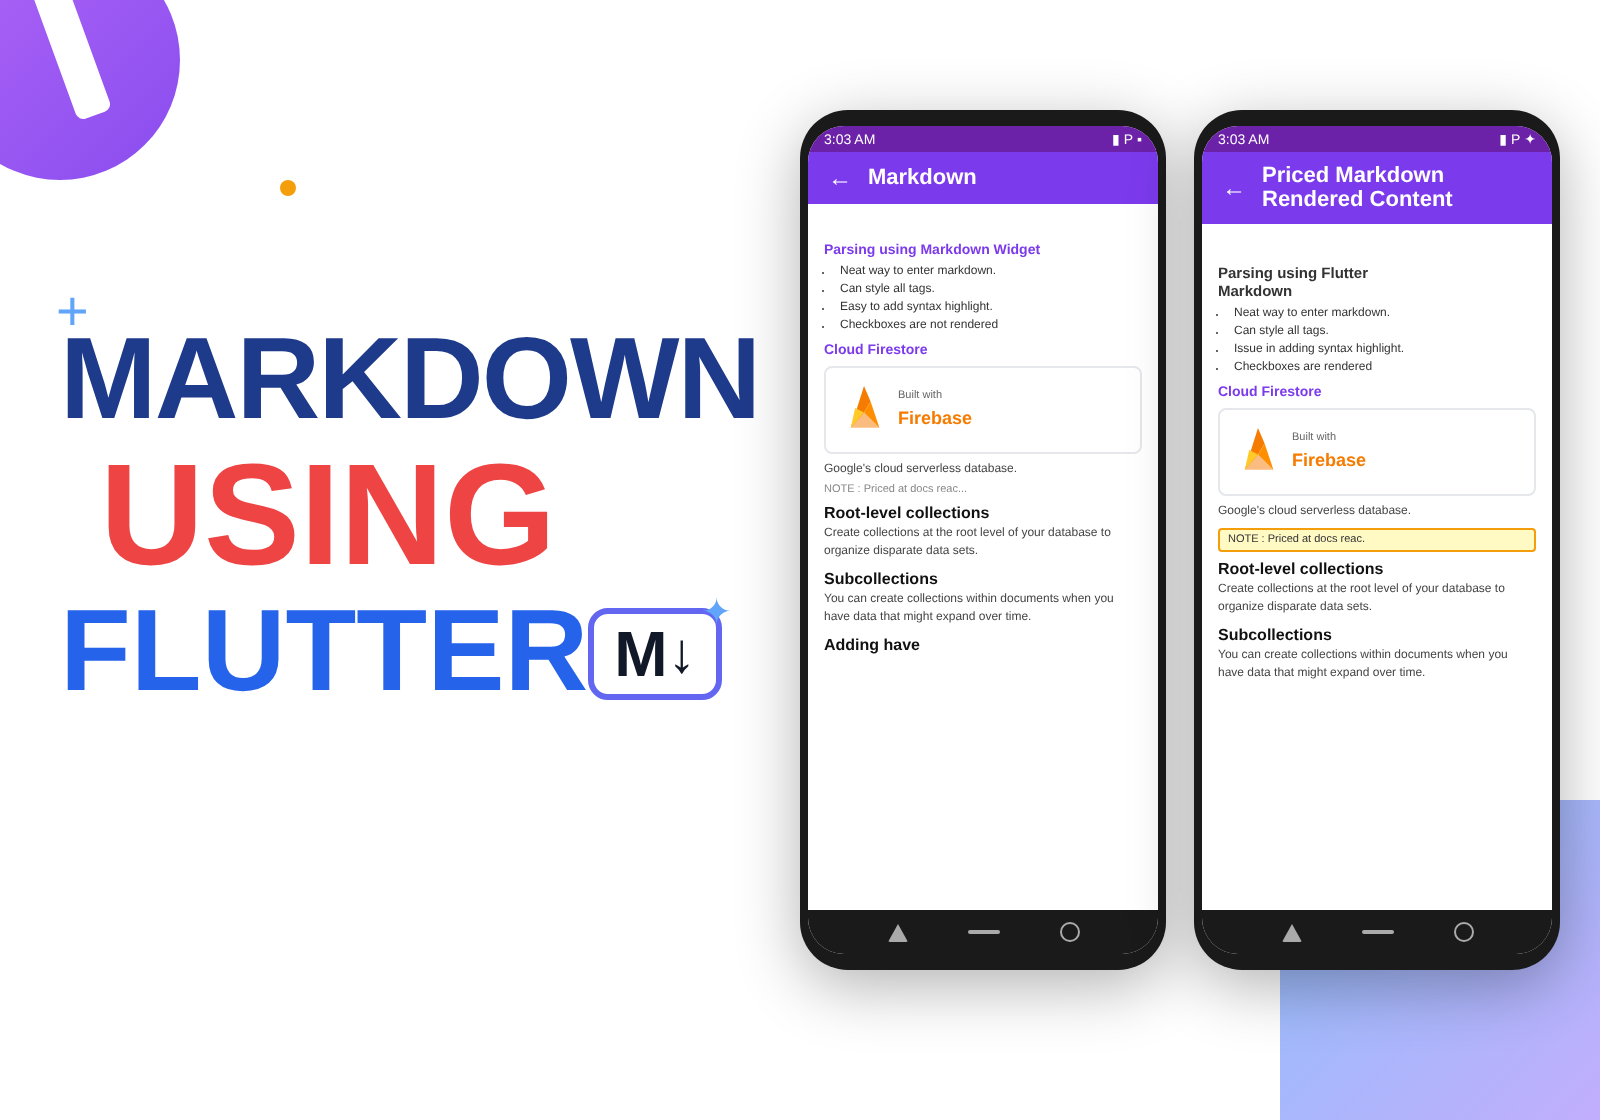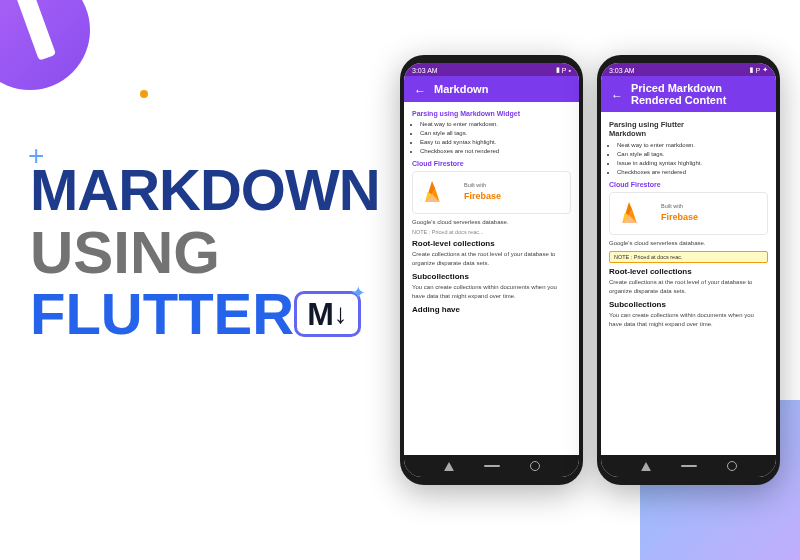--- a/index.html
+++ b/index.html
@@ -69,24 +69,25 @@
       width: 310px;
     }
     .title-markdown {
       font-size: 58px;
       font-weight: 900;
       color: #1e3a8a;
       line-height: 1.05;
       letter-spacing: -1px;
     }
     .title-using {
-      font-size: 60px;
+      font-size: 72px;
       font-weight: 900;
-      color: #737373;
+      color: #ef4444;
       line-height: 1.05;
+      margin-left: 20px;
     }
     .title-flutter {
       font-size: 58px;
       font-weight: 900;
       color: #2563eb;
       line-height: 1.05;
     }
     .flutter-row {
       display: flex;
       align-items: center;
@@ -184,21 +185,21 @@
     .app-bar-title {
       font-size: 11px;
       font-weight: 600;
       color: white;
     }
 
     
     .screen-content {
       flex: 1;
       overflow: hidden;
-      padding: 4px 8px;
+      padding: 16px 8px;
       font-size: 6.5px;
       color: #333;
     }
 
     .section-header {
       color: #7c3aed;
       font-size: 7px;
       font-weight: 600;
       margin-bottom: 3px;
       margin-top: 4px;
@@ -215,21 +216,21 @@
       color: #333;
     }
 
     .firebase-card {
       border: 1px solid #e5e7eb;
       border-radius: 4px;
       padding: 6px 8px;
       margin: 4px 0;
       display: flex;
       align-items: center;
-      gap: 21px;
+      gap: 6px;
     }
     .firebase-logo {
       flex-shrink: 0;
     }
     .firebase-text-block {
       font-size: 6px;
       line-height: 1.4;
     }
     .firebase-label {
       font-size: 5.5px;

